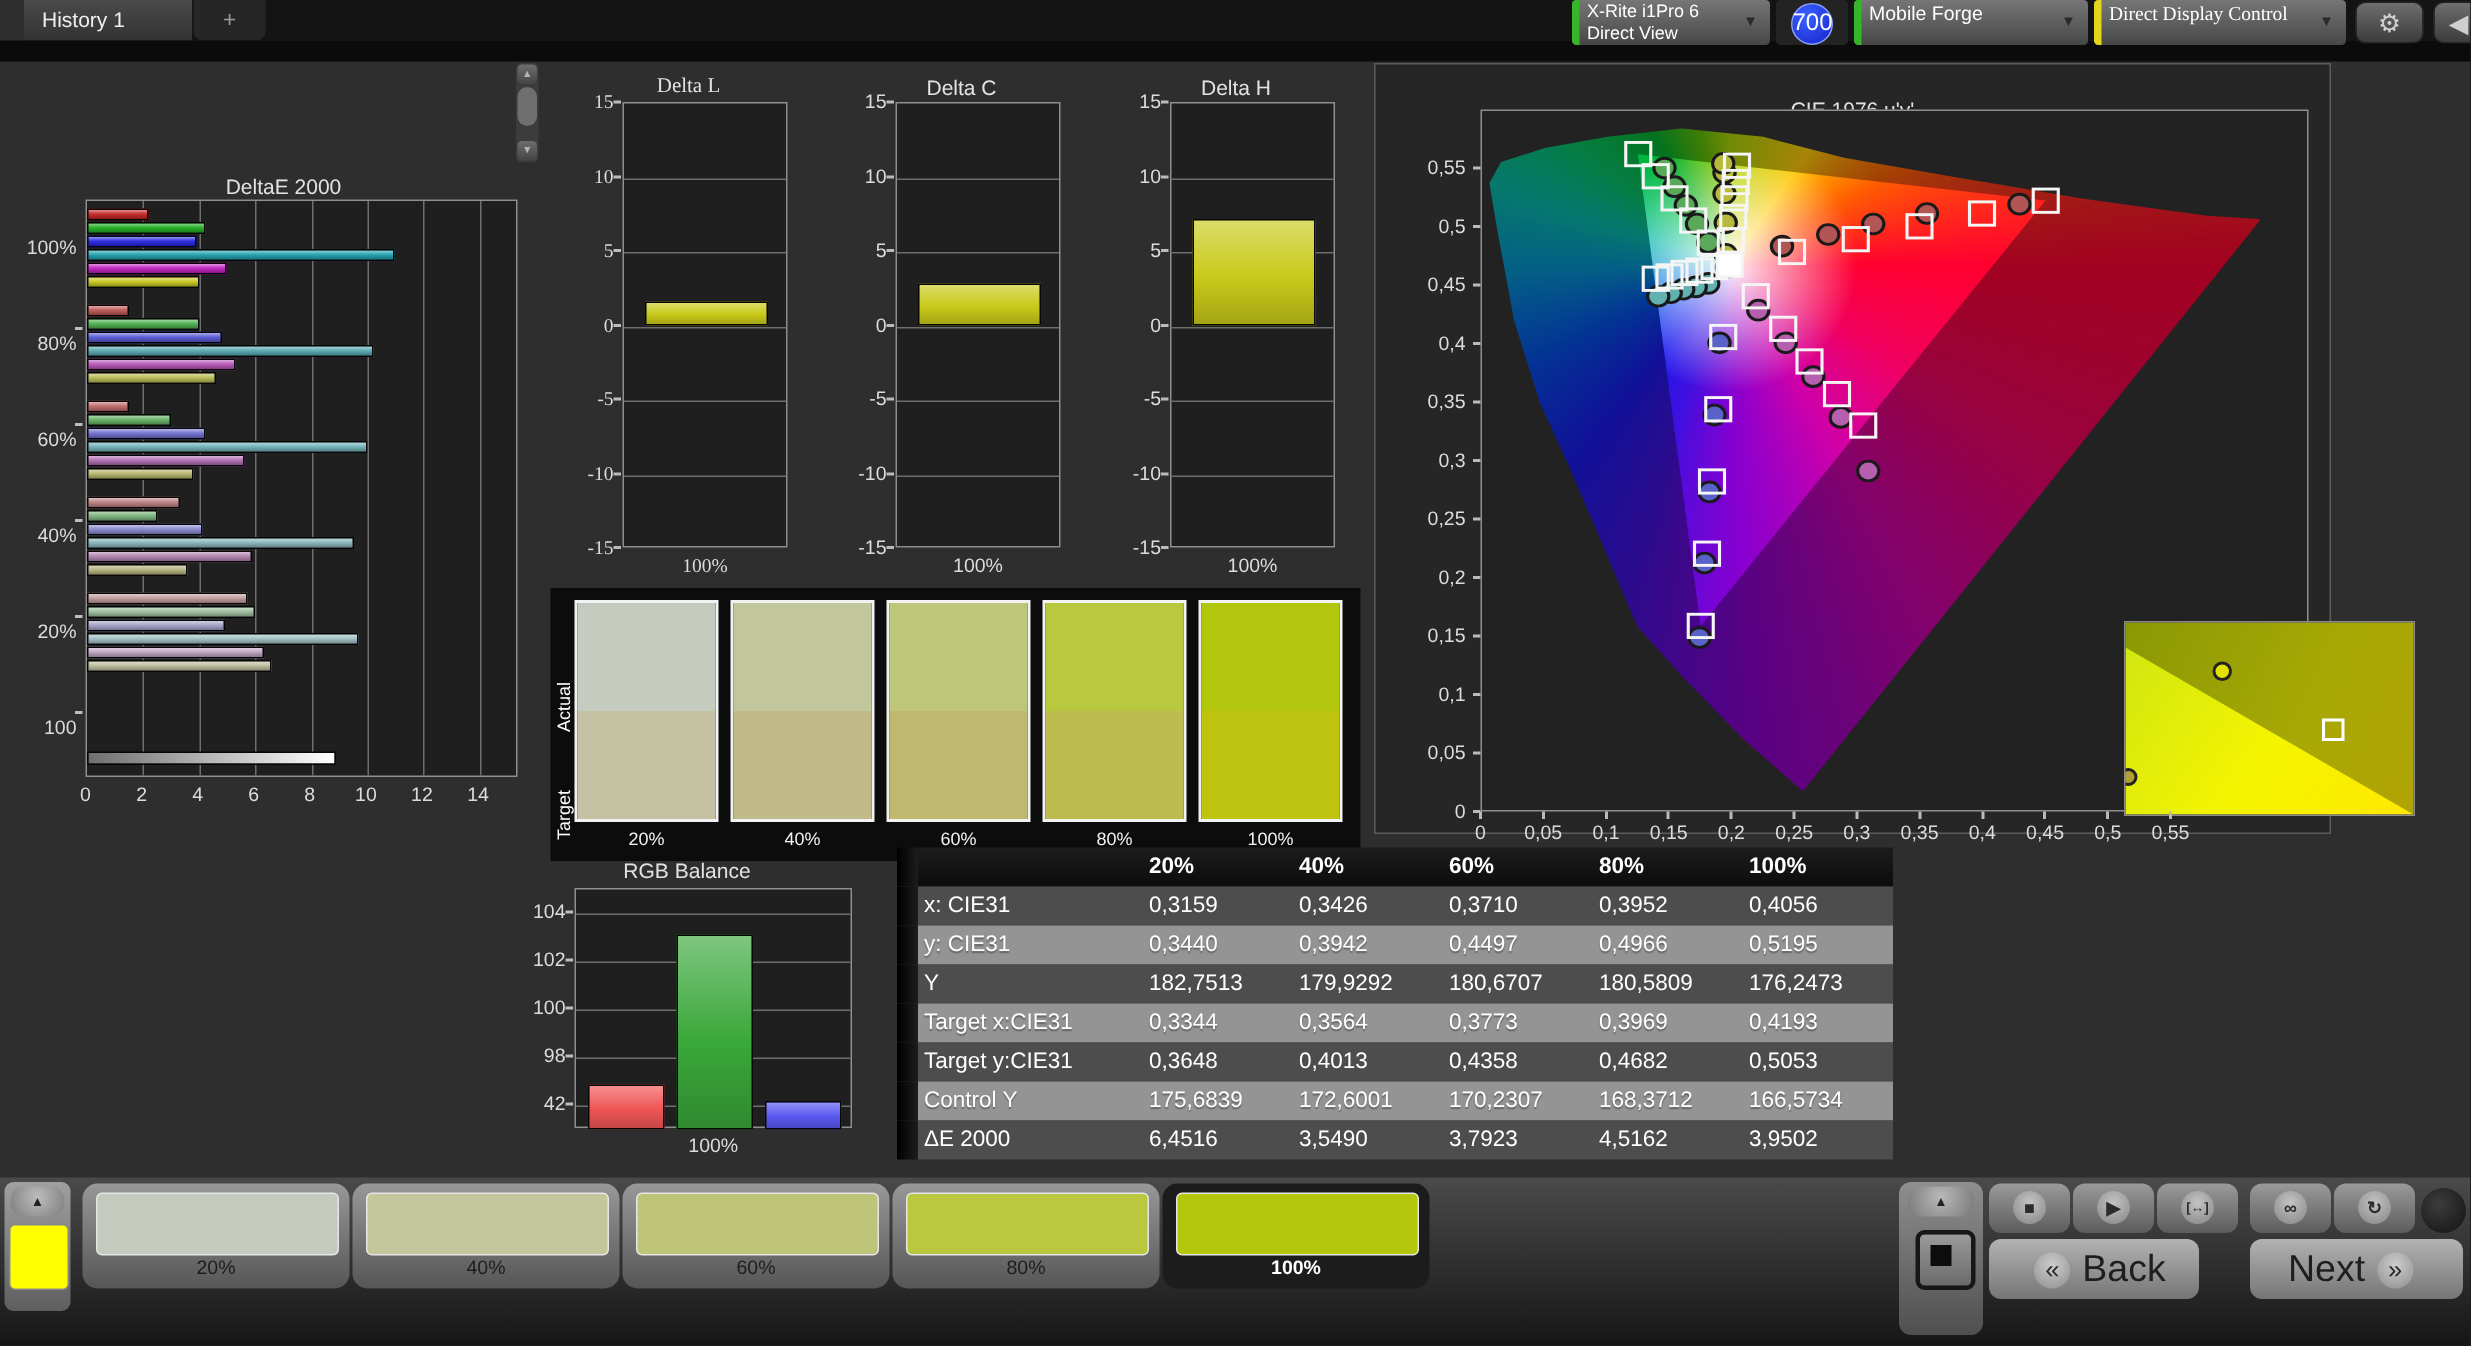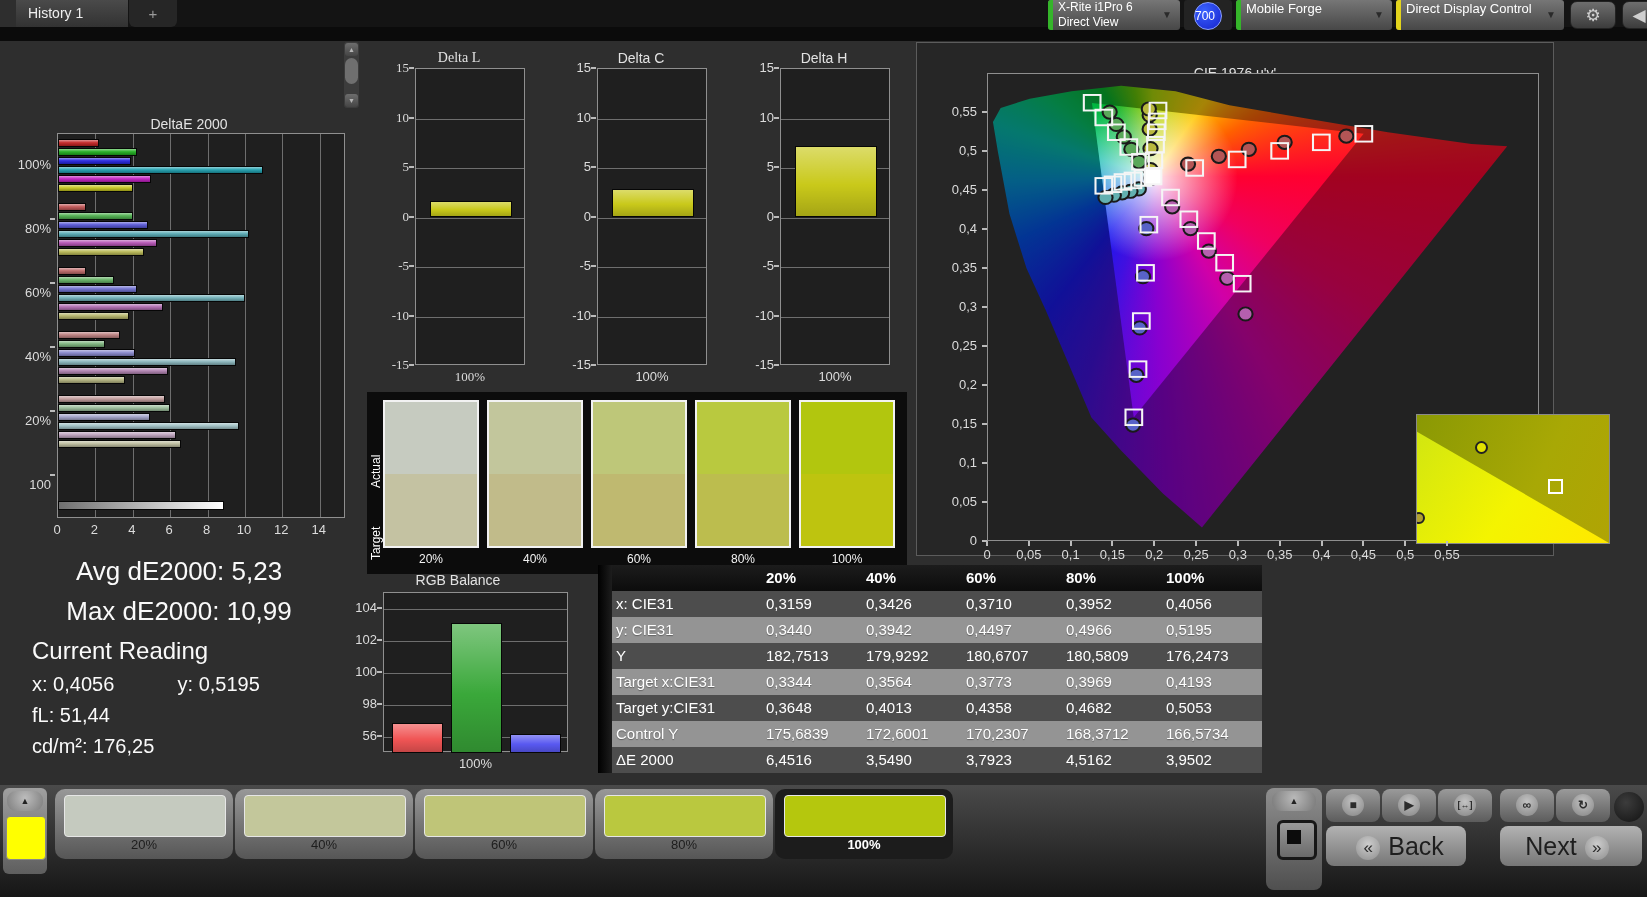--- a/index.html
+++ b/index.html
@@ -14,21 +14,21 @@
   .dd{position:absolute;top:0;height:30px;border-radius:3px;background:linear-gradient(#767676,#474747);
       box-sizing:border-box;color:#fff;}
   .dd .accent{position:absolute;left:0;top:0;bottom:0;width:5px;border-radius:3px 0 0 3px;}
   .dd .ddtext{position:absolute;left:10px;top:0;right:26px;font-size:12px;line-height:15px;padding-top:0px;white-space:nowrap;overflow:hidden;}
   .dd .ddtext.single{line-height:30px;font-size:13px;}
   .chev{position:absolute;right:4px;top:7px;width:18px;height:16px;color:#2a2a2a;font-size:10px;
         text-align:center;line-height:16px;}
   #badge-wrap{position:absolute;top:0;height:30px;background:#232323;border-radius:3px;}
   #badge{position:absolute;left:10px;top:2px;width:26px;height:26px;border-radius:50%;
          background:radial-gradient(circle at 35% 30%,#3a62ff,#1522cc);border:1px solid #8aa0ff;
-         color:#fff;font-size:12px;text-align:left;line-height:26px;}
+         color:#fff;font-size:16px;text-align:center;line-height:26px;}
   .toolbtn{position:absolute;top:1px;height:28px;border-radius:7px;background:linear-gradient(#6e6e6e,#3c3c3c);
            color:#cfcfcf;text-align:center;font-size:17px;line-height:28px;border:1px solid #222;box-sizing:border-box;}
   
   .panel-title{position:absolute;font-size:14px;color:#e2e2e2;text-align:center;}
   .plot{position:absolute;background:#1f1f1f;border:1px solid #8f8f8f;box-sizing:border-box;}
   .vgrid{position:absolute;top:0;bottom:0;width:1px;background:#6e6e6e;}
   .hgrid{position:absolute;left:0;right:0;height:1px;background:#6e6e6e;}
   .tick{position:absolute;color:#dcdcdc;font-size:13px;white-space:nowrap;}
   .tickmark{position:absolute;background:#bbb;}
   .hbar{position:absolute;left:0;height:8px;border:1px solid #060606;box-sizing:border-box;
@@ -138,21 +138,21 @@
     <div class="chev">▼</div>
   </div>
   <div id="badge-wrap" style="left:1184px;width:48px;">
     <div id="badge">700</div>
   </div>
   <div class="dd" style="left:1236px;width:156px;">
     <div class="accent" style="background: rgb(53, 181, 42);"></div>
     <div class="ddtext single" style="line-height:16px;padding-top:1px;">Mobile Forge</div>
     <div class="chev">▼</div>
   </div>
-  <div class="dd" style="left:1396px;width:168px;">
+  <div class="dd" style="left:1396px;width:168px;font-family:Liberation Serif, serif;">
     <div class="accent" style="background: rgb(227, 212, 28);"></div>
     <div class="ddtext single" style="line-height:16px;padding-top:1px;">Direct Display Control</div>
     <div class="chev">▼</div>
   </div>
   <div class="toolbtn" style="left:1570px;width:46px;">
     <span>⚙</span>
   </div>
   <div class="toolbtn" style="left:1622px;width:34px;">
     <span>◀</span>
   </div>
@@ -468,44 +468,33 @@
         <div class="tickmark" style="left: 333.545px; top: -4px; width: 2px; height: 5px;"></div>
         <div class="tick" style="left: 376.364px; top: 2px; transform: translateX(-50%);">0,45</div>
         <div class="tickmark" style="left: 375.364px; top: -4px; width: 2px; height: 5px;"></div>
         <div class="tick" style="left: 418.182px; top: 2px; transform: translateX(-50%);">0,5</div>
         <div class="tickmark" style="left: 417.182px; top: -4px; width: 2px; height: 5px;"></div>
         <div class="tick" style="left: 460px; top: 2px; transform: translateX(-50%);">0,55</div>
         <div class="tickmark" style="left: 459px; top: -4px; width: 2px; height: 5px;"></div>
       </div>
   </div>
 
-  <div id="stats">
-    <div class="stat-big">Avg dE2000: 5,23</div>
-    <div class="stat-big">Max dE2000: 10,99</div>
-    <div class="stat-h">Current Reading</div>
-    <div class="stat-line" id="stat-xy">
-      <span style="width:140px;">x: 0,4056</span>
-      <span>y: 0,5195</span>
-    </div>
-    <div class="stat-line">fL: 51,44</div>
-    <div class="stat-line">cd/m²: 176,25</div>
-  </div>
 
   <div id="chart-rgb" style="position:absolute;left:338px;top:568px;width:240px;height:212px;">
       <div class="panel-title" style="left: 0px; top: 4px; width: 100%; position: absolute;">RGB Balance</div>
       <div style="position: absolute; left: 0px; top: 24px; width: 41px; height: 160px;">
         <div class="tick" style="right: 2px; top: 8px;">104</div>
         <div class="tickmark" style="right: -3px; top: 15px; width: 5px; height: 2px;"></div>
         <div class="tick" style="right: 2px; top: 40px;">102</div>
         <div class="tickmark" style="right: -3px; top: 47px; width: 5px; height: 2px;"></div>
         <div class="tick" style="right: 2px; top: 72px;">100</div>
         <div class="tickmark" style="right: -3px; top: 79px; width: 5px; height: 2px;"></div>
         <div class="tick" style="right: 2px; top: 104px;">98</div>
         <div class="tickmark" style="right: -3px; top: 111px; width: 5px; height: 2px;"></div>
-        <div class="tick" style="right: 2px; top: 136px;">56</div>
+        <div class="tick" style="right: 2px; top: 136px;">42</div>
         <div class="tickmark" style="right: -3px; top: 143px; width: 5px; height: 2px;"></div>
       </div>
       <div class="plot" style="left: 45px; top: 24px; width: 185px; height: 160px;">
         <div class="hgrid" style="top: 16px;"></div>
         <div class="hgrid" style="top: 48px;"></div>
         <div class="hgrid" style="top: 80px;"></div>
         <div class="hgrid" style="top: 112px;"></div>
         <div class="hgrid" style="top: 144px;"></div>
         <div class="vbar" style="left: 8px; top: 129.6px; width: 51px; height: 30.4px; background-color: rgb(240, 85, 85);"></div>
         <div class="vbar" style="left: 67px; top: 30.4px; width: 51px; height: 129.6px; background-color: rgb(58, 168, 58);"></div>

